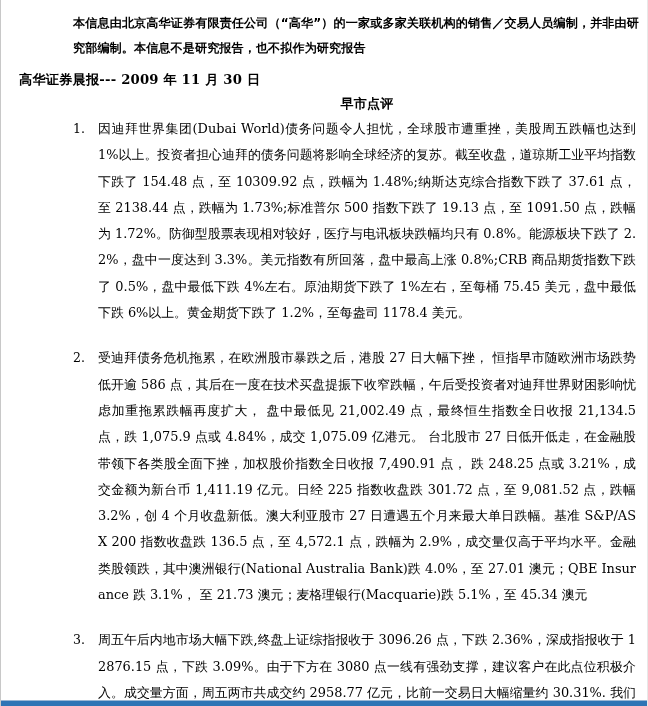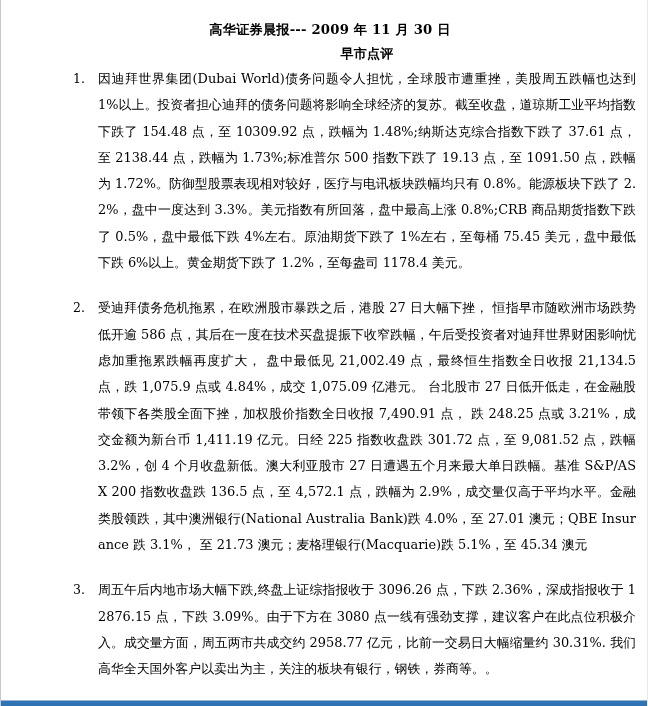--- a/index.html
+++ b/index.html
@@ -43,21 +43,20 @@
     padding: 0 2px 0 64px;
     text-align: justify;
     text-justify: inter-ideograph;
     letter-spacing: 0.1px;
   }
   
   .doc-title {
     font-family: "DejaVu Sans", "Liberation Sans", sans-serif;
     font-weight: bold;
     font-size: 13.2px;
-    text-align: center;
     margin: 10px 0 4px 0;
     padding-left: 10px;
     letter-spacing: 0.2px;
   }
   .doc-title .title-date {
     font-family: "DejaVu Serif", "Liberation Serif", serif;
     font-weight: bold;
   }
   
   .section-heading {
@@ -110,20 +109,21 @@
     box-sizing: border-box;
   }
 </style>
 </head>
 <body>
 
 <div id="page">
 
   <div class="doc-body">
 
+    <p class="disclaimer">本信息由北京高华证券有限责任公司（“高华”）的一家或多家关联机构的销售／交易人员编制，并非由研究部编制。本信息不是研究报告，也不拟作为研究报告</p>
 
     <h1 class="doc-title">
       <span>高华证券晨报</span><span class="title-date">--- 2009 年 11 月 30 日</span>
     </h1>
 
     <h2 class="section-heading">早市点评</h2>
 
     <ol class="items">
 
       <li>

